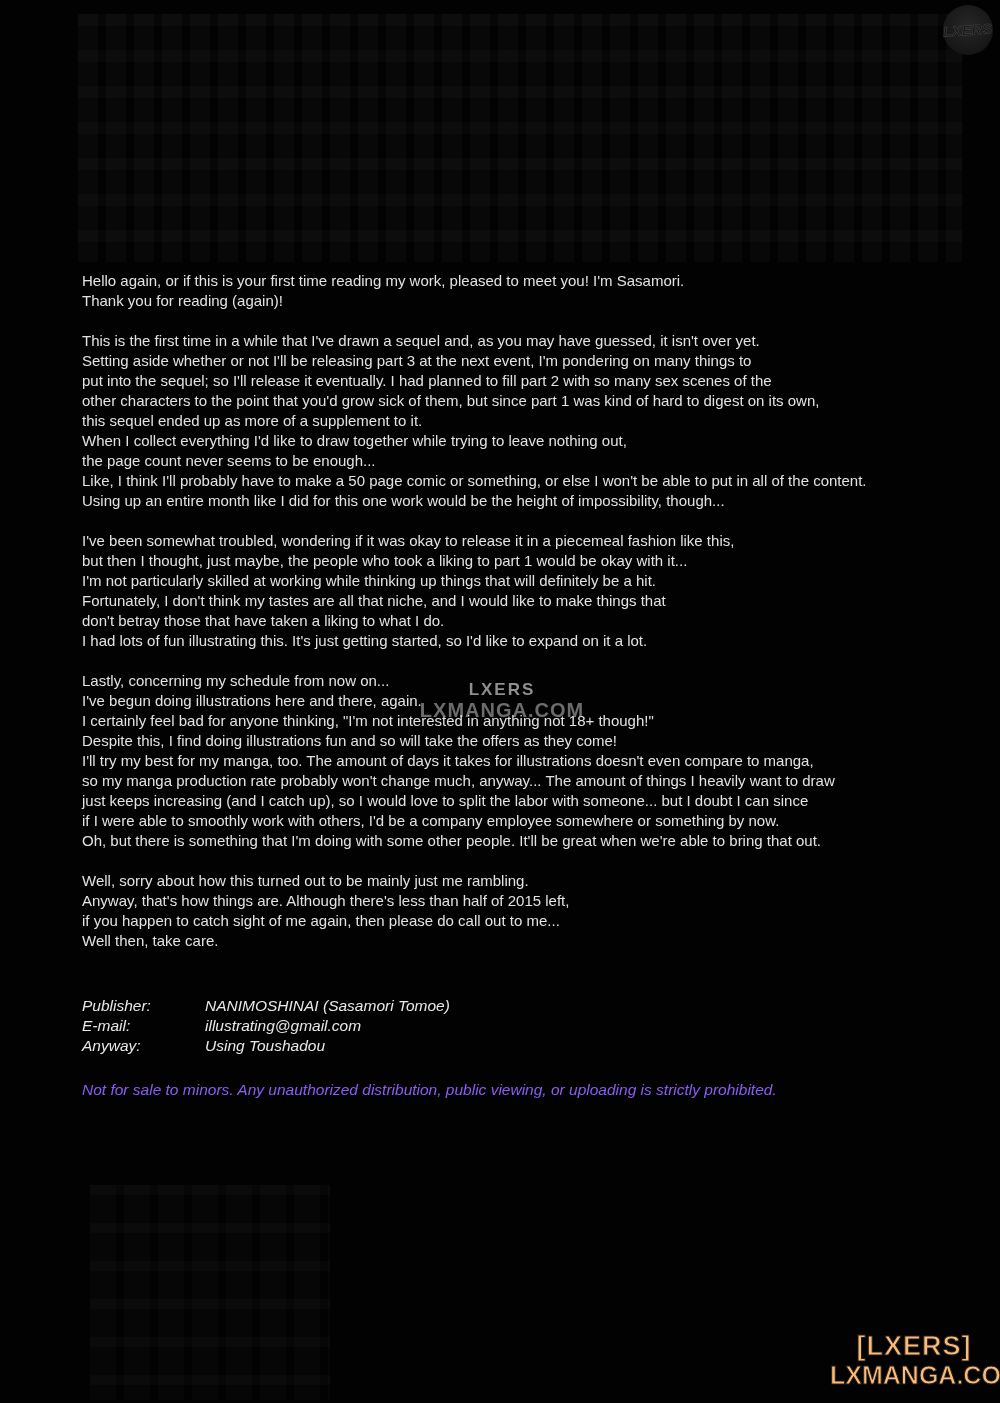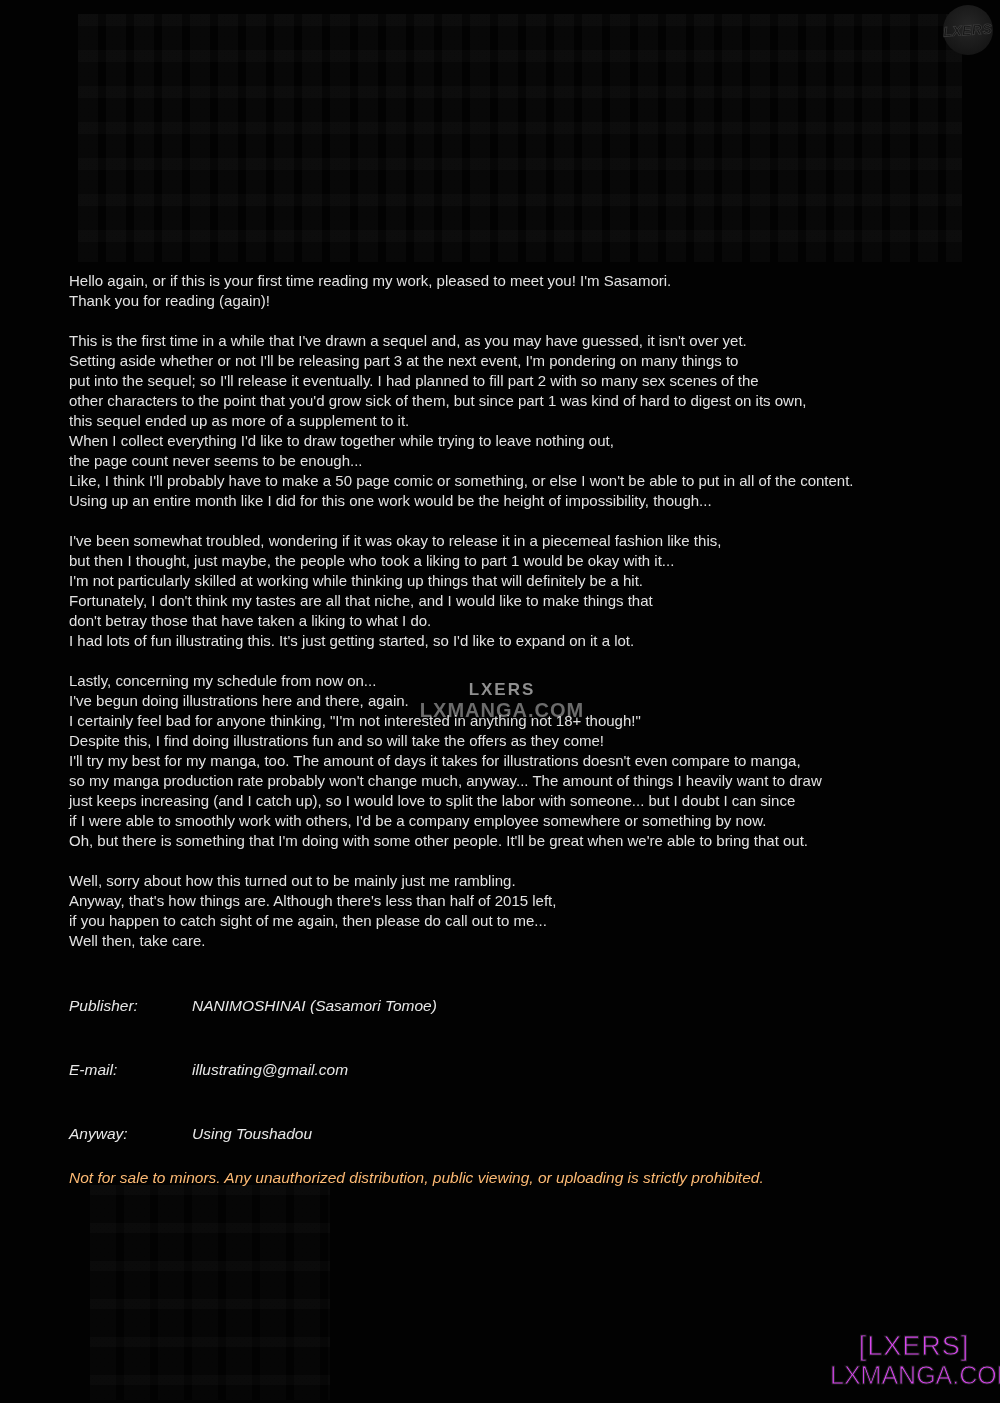--- a/index.html
+++ b/index.html
@@ -36,33 +36,33 @@
   }
   
   .center-wm {
     position:absolute; left:502px; top:680px; transform:translateX(-50%);
     text-align:center; z-index:2; font-weight:bold; white-space:nowrap;
   }
   .center-wm .wm-l1 { font-size:17px; line-height:20px; color:#8f8f8f; letter-spacing:2px; }
   .center-wm .wm-l2 { font-size:20px; line-height:20px; color:#6c6c6c; letter-spacing:1px; }
   
   .content {
-    position:absolute; left:69px; top:271px; width:905px; z-index:3;
+    position:absolute; left:82px; top:271px; width:905px; z-index:3;
     color:#e2e2e2; font-size:15px; line-height:20px;
   }
   .para { margin:0 0 20px; white-space:pre-line; }
   .credits { margin-top:45px; font-style:italic; font-size:15.5px; color:#e8e8e8; }
-  .credit-row { height:20px;margin-top:44px; }
+  .credit-row { height:20px; }
   .credit-label { display:inline-block; width:123px; }
-  .notice { margin:24px 0 0; font-style:italic; font-size:15.5px; color:#fdba74; }
+  .notice { margin:24px 0 0; font-style:italic; font-size:15.5px; color:#8b5cf6; }
   
   .corner-wm {
     position:absolute; left:830px; top:1331px; width:168px; z-index:2;
-    text-align:center; font-weight:normal;
-    color:#d946ef; -webkit-text-stroke:1px #1e1e1e; white-space:nowrap;
+    text-align:center; font-weight:bold;
+    color:#fdba74; -webkit-text-stroke:1px #1e1e1e; white-space:nowrap;
   }
   .corner-l1 { font-size:27px; line-height:30px; letter-spacing:1px; }
   .corner-l2 { font-size:25px; line-height:28px; }
 </style>
 </head>
 <body>
 
 <div class="page">
 
   <div class="noise noise-top"></div>

